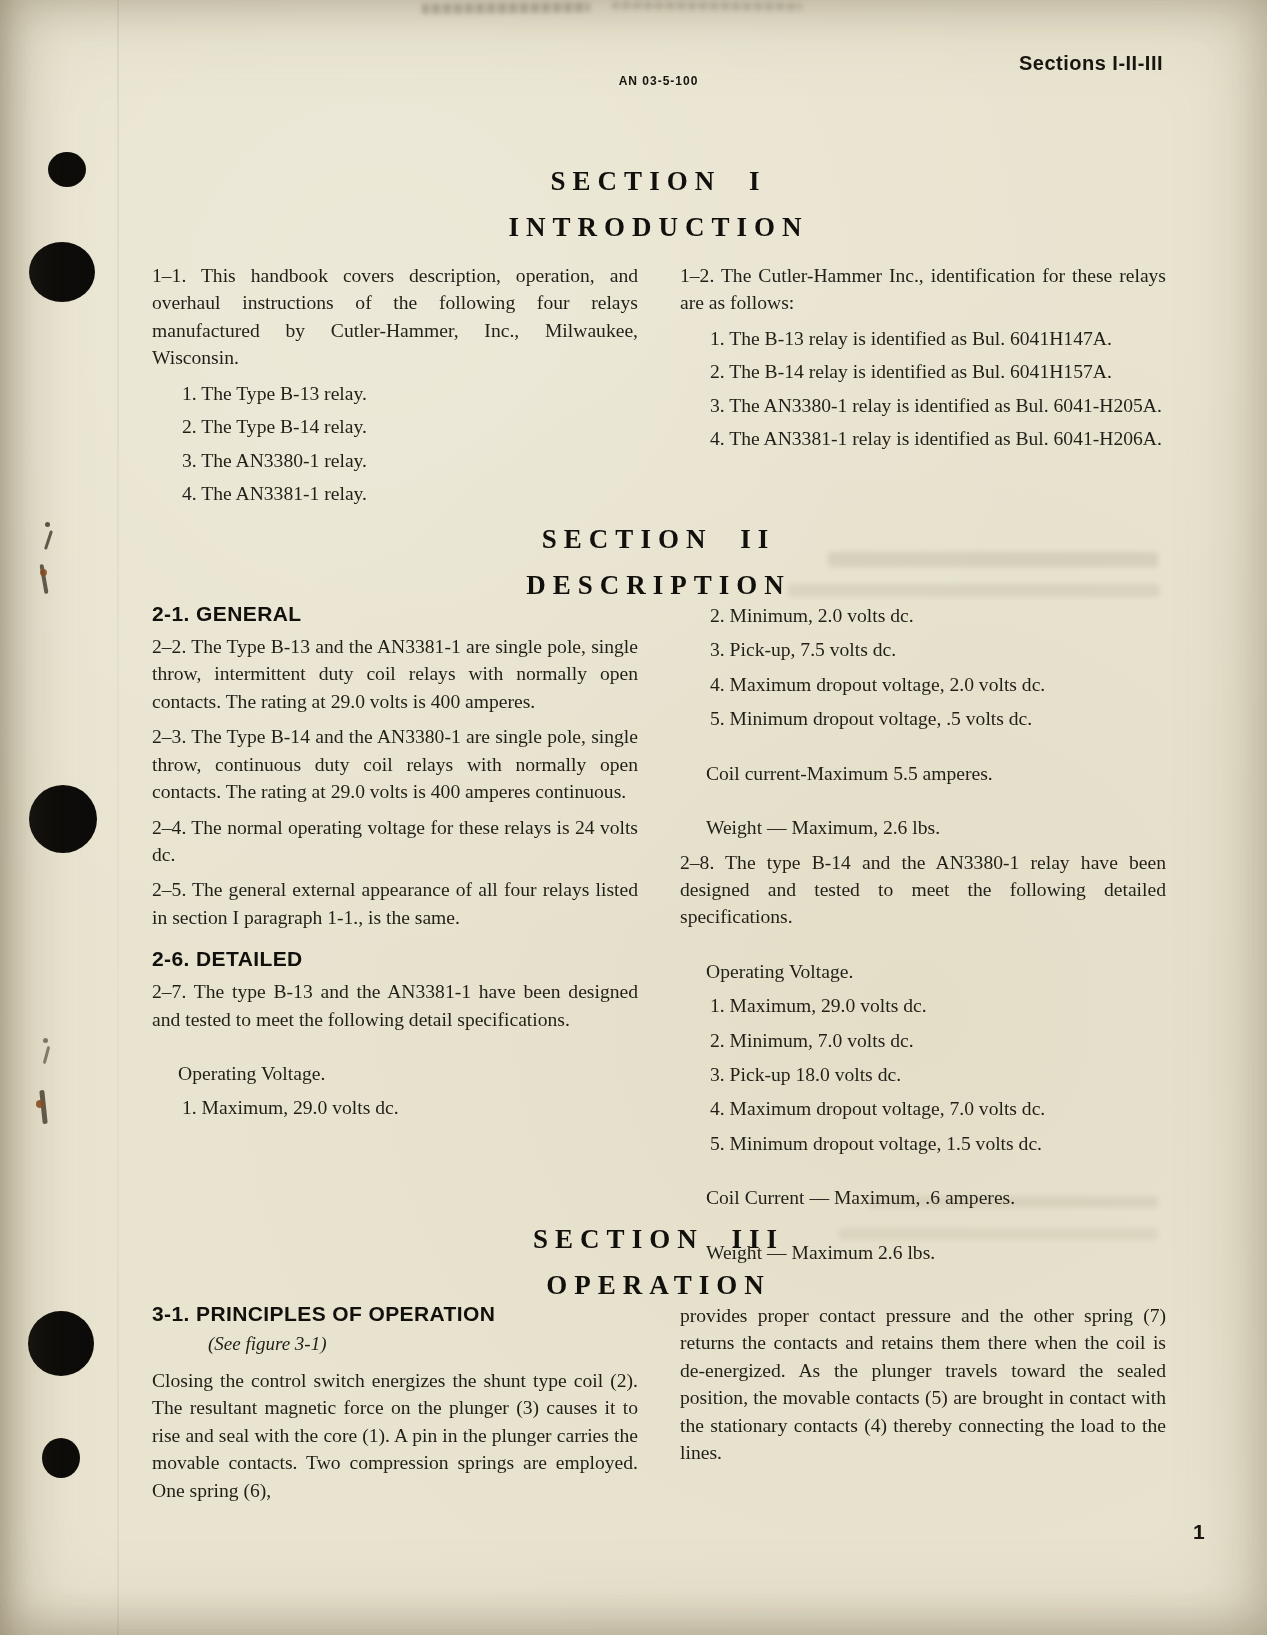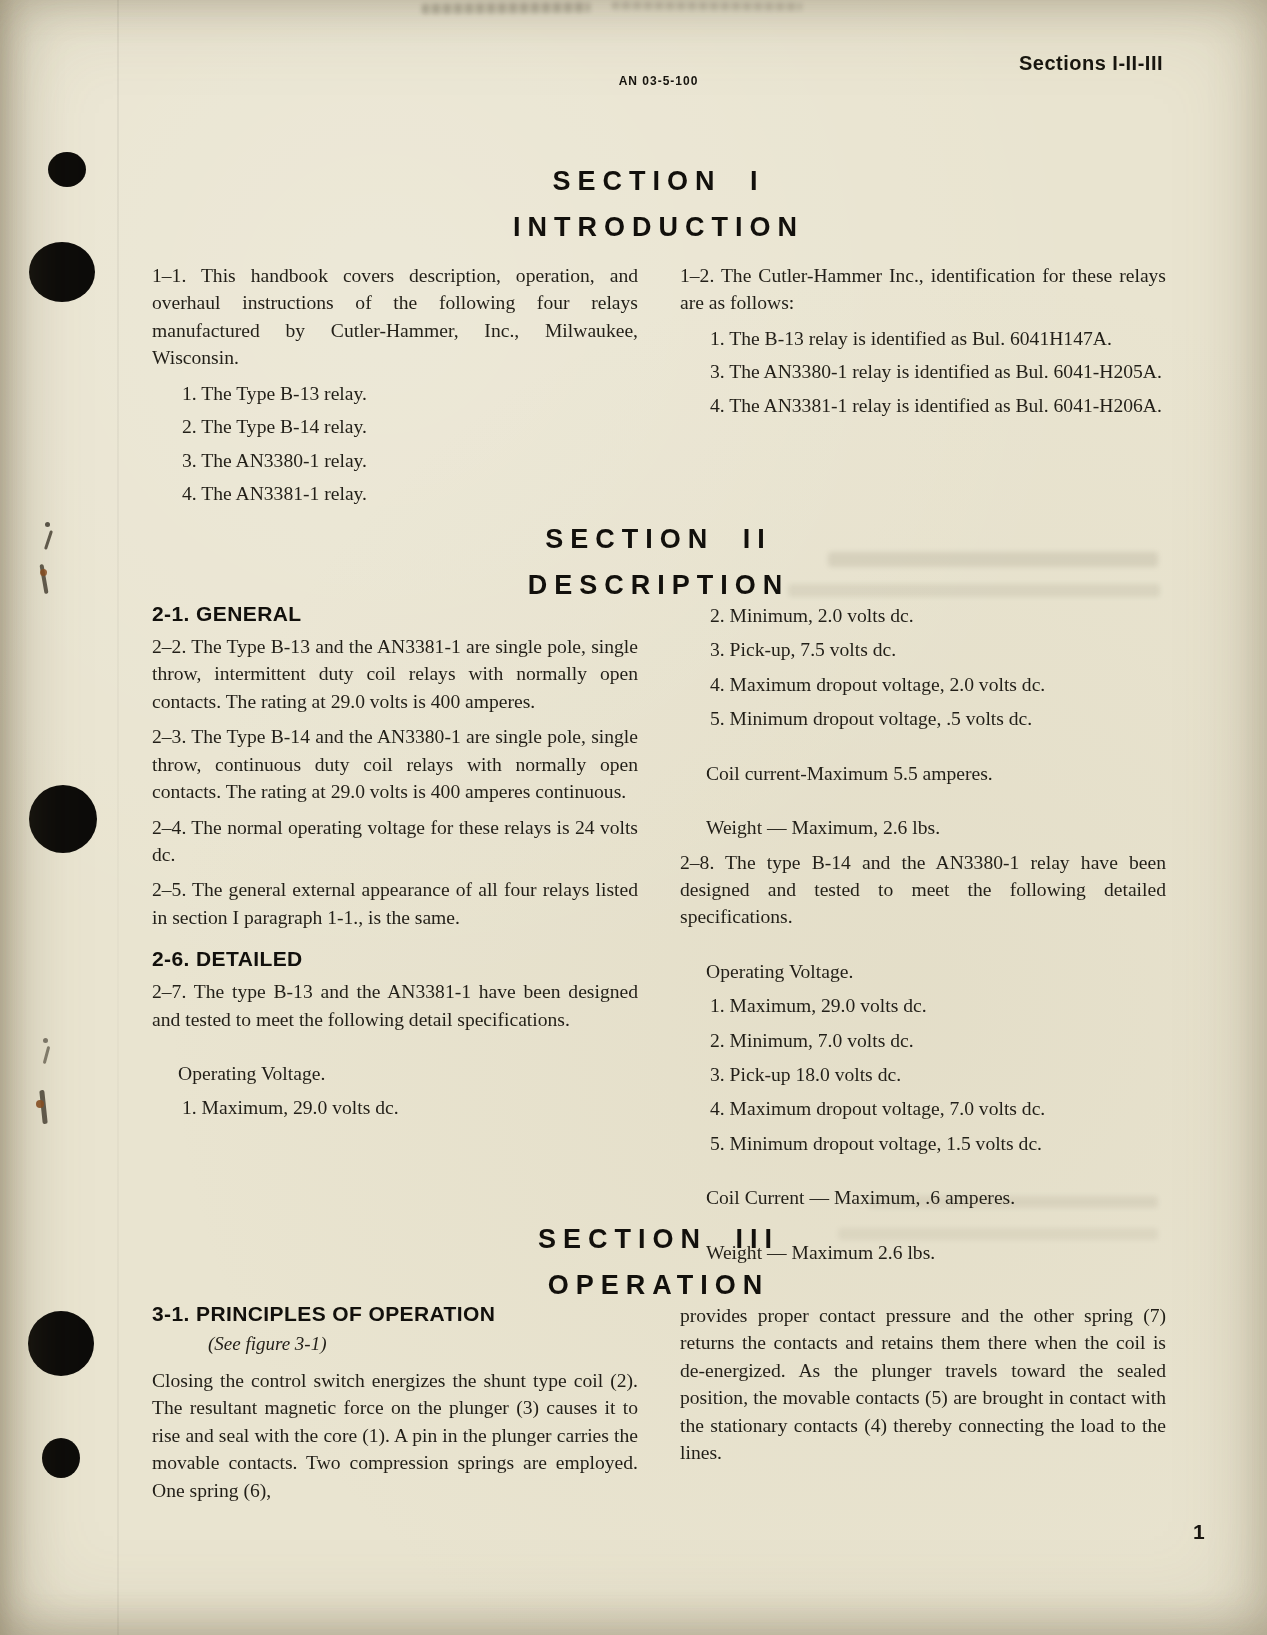--- a/index.html
+++ b/index.html
@@ -58,21 +58,21 @@
 
   .header-sections{position:absolute;top:52px;right:104px;z-index:5;
     font-family:"Liberation Sans", sans-serif;font-weight:700;font-size:20px;letter-spacing:.5px;color:#17150f;}
   .page-number{position:absolute;top:1520px;left:1193px;z-index:5;
     font-family:"Liberation Sans", sans-serif;font-weight:700;font-size:21px;color:#17150f;}
 
   .content{position:absolute;left:152px;top:0;width:1013px;z-index:5;}
   .doc-number{position:absolute;top:74px;width:100%;text-align:center;
     font-family:"Liberation Sans", sans-serif;font-weight:700;font-size:12px;letter-spacing:1px;color:#17150f;}
   .sec-title,.sec-subtitle{position:absolute;width:100%;text-align:center;
-    font-family:Liberation Sans, sans-serif;font-weight:800;font-size:27px;
+    font-family:Liberation Serif, serif;font-weight:800;font-size:27px;
     letter-spacing:7px;word-spacing:14px;color:#12100c;}
   .t-s1{top:166px;} .st-s1{top:212px;}
   .t-s2{top:524px;} .st-s2{top:570px;}
   .t-s3{top:1224px;} .st-s3{top:1270px;}
   .cols{position:absolute;display:flex;gap:42px;width:100%;}
   .c-s1{top:262px;} .c-s2{top:602px;} .c-s3{top:1302px;}
   .col{width:486px;flex:none;}
 
   .para{margin:0 0 8px;font-size:19.6px;line-height:1.4;text-align:justify;}
   .item{margin:0 0 6px;font-size:19.6px;line-height:1.4;text-align:justify;text-indent:30px;}
@@ -124,20 +124,21 @@
       <div class="col">
         <p class="para">1–1. This handbook covers description, operation, and overhaul instructions of the following four relays manufactured by Cutler-Hammer, Inc., Milwaukee, Wisconsin.</p>
         <p class="item">1. The Type B-13 relay.</p>
         <p class="item">2. The Type B-14 relay.</p>
         <p class="item">3. The AN3380-1 relay.</p>
         <p class="item last">4. The AN3381-1 relay.</p>
       </div>
       <div class="col">
         <p class="para">1–2. The Cutler-Hammer Inc., identification for these relays are as follows:</p>
         <p class="item">1. The B-13 relay is identified as Bul. 6041H147A.</p>
+        <p class="item">2. The B-14 relay is identified as Bul. 6041H157A.</p>
         <p class="item">3. The AN3380-1 relay is identified as Bul. 6041-H205A.</p>
         <p class="item last">4. The AN3381-1 relay is identified as Bul. 6041-H206A.</p>
       </div>
     </div>
 
     <div class="sec-title t-s2">SECTION II</div>
     <div class="sec-subtitle st-s2">DESCRIPTION</div>
     <div class="cols c-s2">
       <div class="col">
         <h3 class="col-heading">2-1. GENERAL</h3>

